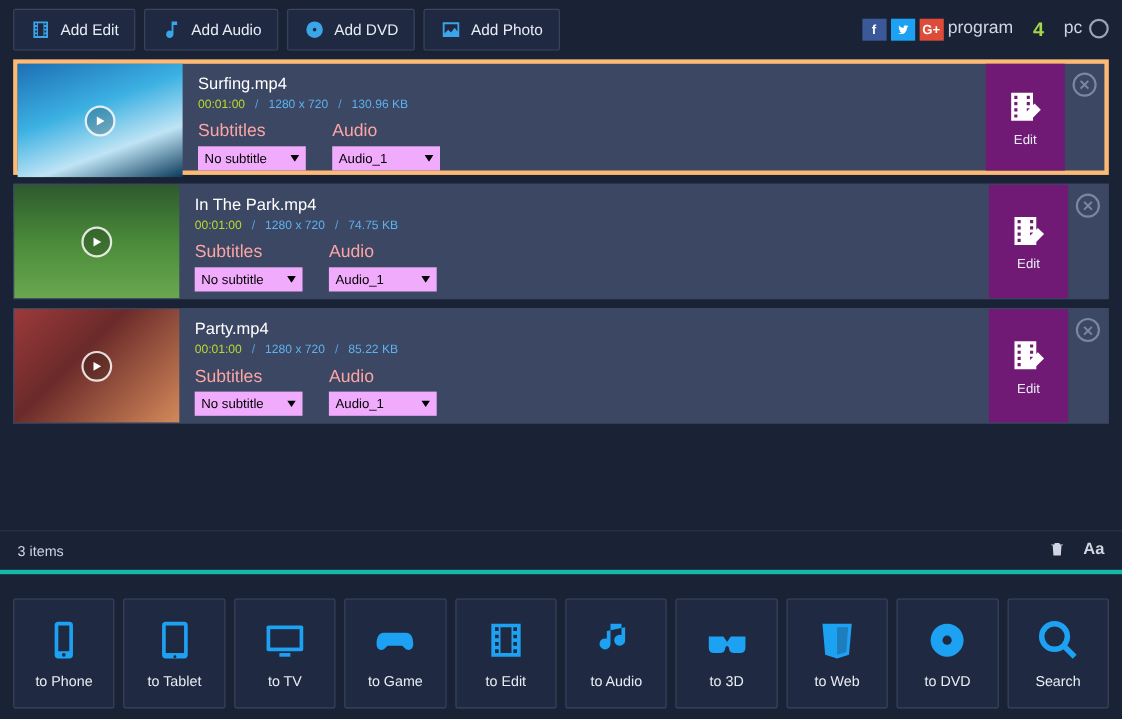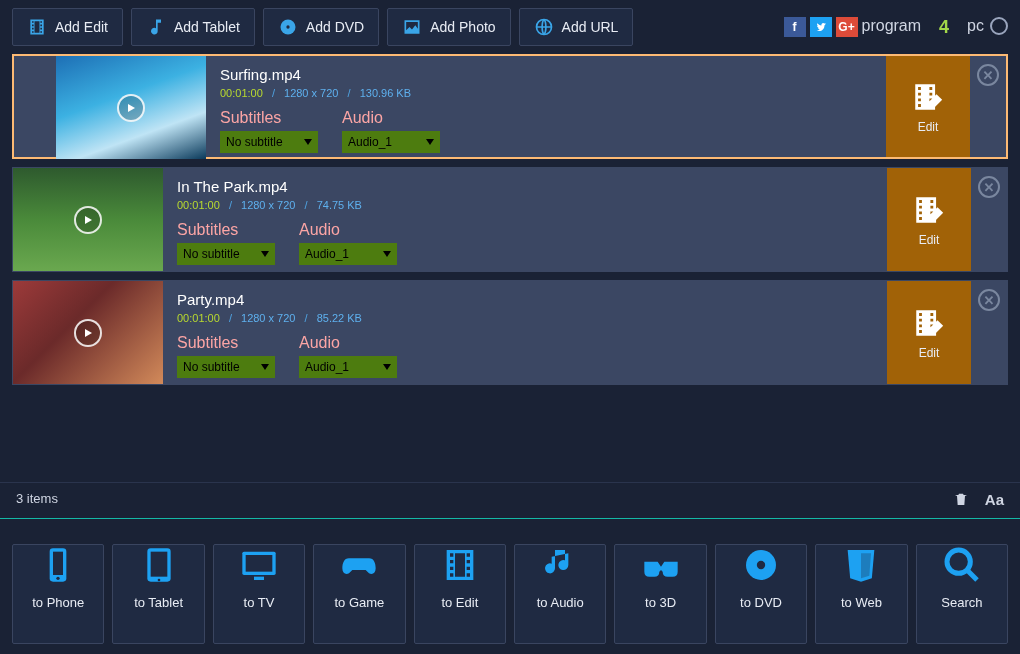--- a/index.html
+++ b/index.html
@@ -40,21 +40,21 @@
 .brand .circ { width: 18px; height: 18px; border: 2px solid #9aa5bd; border-radius: 50%; display: inline-block; margin-left: -12px; }
 
 .list { padding: 0 12px; display: flex; flex-direction: column; gap: 8px; }
 .item {
   display: flex;
   background: #3b4763;
   border: 1px solid #3b4763;
   position: relative;
   height: 105px;
 }
-.item.selected { border: 2px solid #fdba74; padding-left: 42px; }
+.item.selected { border: 4px solid #fdba74; }
 .thumb {
   width: 150px;
   height: 103px;
   background: linear-gradient(135deg, #3a7bd5, #2e8b57 60%, #6aa84f);
   position: relative;
   display: flex; align-items: center; justify-content: center;
 }
 .thumb.surf { background: linear-gradient(160deg, #1d6fb5 0%, #3cb1e2 40%, #bfe4f5 70%, #0b3a5b 100%); }
 .thumb.park { background: linear-gradient(180deg, #2e5a2e 0%, #4a8a3a 50%, #6aa84f 100%); }
 .thumb.party { background: linear-gradient(135deg, #9c3a3a 0%, #6b2a2a 40%, #d28a5a 100%); }
@@ -66,96 +66,89 @@
 .thumb .play svg { fill: #fff; }
 .meta { flex: 1; padding: 10px 14px; }
 .fname { font-size: 15px; color: #fff; margin-bottom: 4px; }
 .stats { font-size: 11px; margin-bottom: 10px; }
 .stats .dur { color: #b8d92f; }
 .stats .sep { color: #4fa2e0; padding: 0 6px; }
 .stats .res, .stats .size { color: #5eb0ee; }
 .labels { display: flex; gap: 24px; }
 .lbl { font-size: 16px; color: #fca5a5; margin-bottom: 4px; }
 .sel {
-  width: 98px; height: 22px; background: #4d7c0f; color: #000;
+  width: 98px; height: 22px; background: #f0abfc; color: #000;
   font-size: 12px; padding: 2px 6px; display: flex; align-items: center;
   justify-content: space-between; cursor: pointer;
 }
 .sel svg { fill: #000; }
 .editcol {
-  width: 84px; background: #a16207;
+  width: 72px; background: #701a75;
   display: flex; flex-direction: column; align-items: center; justify-content: center;
   gap: 6px; cursor: pointer;
 }
 .editcol svg { fill: #fff; width: 34px; height: 34px; }
 .editlabel { font-size: 12px; color: #e8ecf4; }
 .closecol { width: 36px; display: flex; align-items: flex-start; justify-content: center; padding-top: 8px; }
 .closebtn {
   width: 22px; height: 22px; border-radius: 50%; border: 2px solid #7a879f;
   display: flex; align-items: center; justify-content: center; cursor: pointer;
   color: #7a879f; font-size: 13px; font-weight: bold;
 }
 
 .statusbar {
   position: absolute; left: 0; right: 0; top: 482px;
-  padding: 8px 16px; display: flex; align-items: flex-start;
-  border-top: 1px solid #2a344d; border-bottom: 1px solid #14b8a6;
+  padding: 8px 16px; display: flex; align-items: center;
+  border-top: 1px solid #2a344d; border-bottom: 4px solid #14b8a6;
   font-size: 13px; color: #cfd5e2; gap: 48px;
 }
 .statusbar .right { margin-left: auto; display: flex; gap: 16px; }
 .sbicon { cursor: pointer; }
 .sbicon svg { fill: #cfd5e2; width: 16px; height: 16px; }
 
 .bottombar {
   position: absolute; left: 0; right: 0; bottom: 0;
   padding: 10px 12px; display: flex; gap: 8px;
 }
 .bb-btn {
   flex: 1; height: 100px; border: 1px solid #3a4560; background: #1f2a42;
-  display: flex; flex-direction: column; align-items: center; 
+  display: flex; flex-direction: column; align-items: center; justify-content: center;
   gap: 10px; cursor: pointer; border-radius: 2px;
 }
 .bb-btn svg { width: 40px; height: 40px; fill: #1da1f2; }
 .bb-label { font-size: 13px; color: #e8ecf4; }
 </style>
 </head>
 <body>
 
 <div class="topbar">
   <div class="tb-btn">
     <svg class="ico" viewBox="0 0 24 24">
         <path d="M4 3h16v18H4zM6 5v2h2V5zm10 0v2h2V5zM6 9v2h2V9zm10 0v2h2V9zM6 13v2h2v-2zm10 0v2h2v-2zM6 17v2h2v-2zm10 0v2h2v-2zM9 5v14h6V5z"></path>
       </svg>
     <span>Add Edit</span>
   </div>
   <div class="tb-btn">
     <svg class="ico" viewBox="0 0 24 24">
         <path d="M12 3v10.55A4 4 0 1014 17V7h4V3z"></path>
       </svg>
-    <span>Add Tablet</span>
+    <span>Add Audio</span>
   </div>
   <div class="tb-btn">
     <svg class="ico" viewBox="0 0 24 24">
         <circle cx="12" cy="12" r="9"></circle>
         <circle cx="12" cy="12" r="2" fill="#1f2a42"></circle>
       </svg>
     <span>Add DVD</span>
   </div>
   <div class="tb-btn">
     <svg class="ico" viewBox="0 0 24 24">
         <path d="M3 4h18v16H3zm2 2v10l4-4 3 3 4-5 3 4V6z"></path>
       </svg>
     <span>Add Photo</span>
-  </div>
-  <div class="tb-btn">
-    <svg class="ico" viewBox="0 0 24 24">
-        <circle cx="12" cy="12" r="9" fill="none" stroke="#3aa5e8" stroke-width="2"></circle>
-        <path d="M3 12h18M12 3c3 3 3 15 0 18M12 3c-3 3-3 15 0 18" fill="none" stroke="#3aa5e8" stroke-width="2"></path>
-      </svg>
-    <span>Add URL</span>
   </div>
   <div class="topbar-right">
     <div class="soc fb">f</div>
     <div class="soc tw">
       <svg width="12" height="12" viewBox="0 0 24 24" fill="#fff">
           <path d="M22 5.8c-.7.3-1.5.5-2.3.6.8-.5 1.5-1.3 1.8-2.2-.8.5-1.7.8-2.6 1-1.5-1.6-4-1.4-5.3.4-.7.9-1 2.1-.8 3.2-3.3-.2-6.2-1.7-8.1-4.3-1.1 1.9-.5 4.3 1.3 5.5-.6 0-1.2-.2-1.8-.5 0 2 1.4 3.7 3.3 4.1-.6.2-1.2.2-1.9.1.5 1.7 2.1 2.8 3.9 2.9-1.7 1.3-3.8 2-6 1.7 6.6 4.2 15.3-.6 15.3-9 0-.1 0-.3 0-.4.8-.6 1.5-1.3 2-2.1z"></path>
         </svg>
     </div>
     <div class="soc gp">G+</div>
     <div class="brand">
@@ -377,32 +370,32 @@
     <div class="bb-label">to Audio</div>
   </div>
   <div class="bb-btn">
     <svg viewBox="0 0 24 24">
         <path d="M2 10h8l2 3 2-3h8v6c0 2-1 3-3 3h-3c-2 0-3-1-3-3l-1-1-1 1c0 2-1 3-3 3H5c-2 0-3-1-3-3z"></path>
       </svg>
     <div class="bb-label">to 3D</div>
   </div>
   <div class="bb-btn">
     <svg viewBox="0 0 24 24">
+        <path d="M4 3h16l-1.5 17L12 22l-6.5-2z"></path>
+        <path d="M12 5v15l5-1.5L18 5z" fill="#1f2a42" opacity="0.3"></path>
+      </svg>
+    <div class="bb-label">to Web</div>
+  </div>
+  <div class="bb-btn">
+    <svg viewBox="0 0 24 24">
         <circle cx="12" cy="12" r="9"></circle>
         <circle cx="12" cy="12" r="2.5" fill="#1f2a42"></circle>
       </svg>
     <div class="bb-label">to DVD</div>
   </div>
   <div class="bb-btn">
     <svg viewBox="0 0 24 24">
-        <path d="M4 3h16l-1.5 17L12 22l-6.5-2z"></path>
-        <path d="M12 5v15l5-1.5L18 5z" fill="#1f2a42" opacity="0.3"></path>
-      </svg>
-    <div class="bb-label">to Web</div>
-  </div>
-  <div class="bb-btn">
-    <svg viewBox="0 0 24 24">
         <circle cx="10" cy="10" r="7" fill="none" stroke="#1da1f2" stroke-width="3"></circle>
         <path d="M15 15l6 6" stroke="#1da1f2" stroke-width="3"></path>
       </svg>
     <div class="bb-label">Search</div>
   </div>
 </div>
 
 </body></html>

